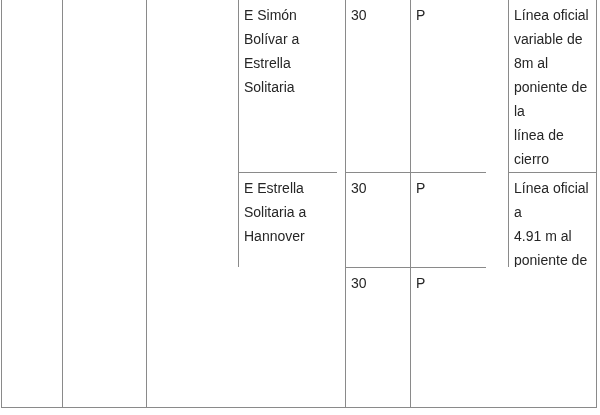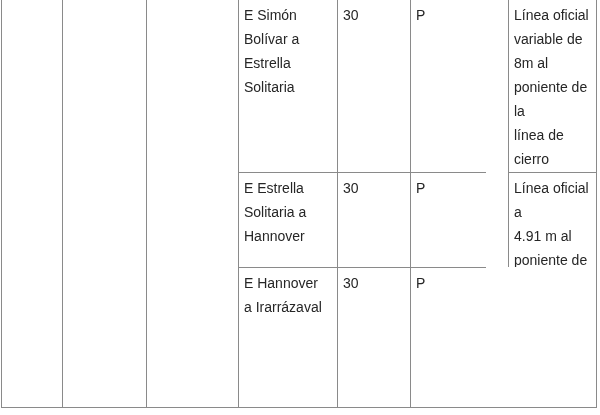--- a/index.html
+++ b/index.html
@@ -32,21 +32,21 @@
     line-height: 24px;
     color: #262626;
     white-space: pre-line;
     overflow: hidden;
   }
   
   .c1 { grid-column: 1; grid-row: 1 / 4; }
   .c2 { grid-column: 2; grid-row: 1 / 4; }
   .c3 { grid-column: 3; grid-row: 1 / 4; }
   .c4 { grid-column: 4; }
-  .c5 { grid-column: 5; }
+  .c5 { grid-column: 5; margin-left: 8px; }
   .c6 { grid-column: 6; }
   .c7 { grid-column: 7; margin-left: 22px; }
   .r1 { grid-row: 1; }
   .r2 { grid-row: 2; }
   .r3 { grid-row: 3; }
   
   .r2.c4, .r2.c5, .r2.c6, .r2.c7,
   .r3.c4, .r3.c5, .r3.c6, .r3.c7 {
     border-top: 1px solid #8a8a8a;
   }
@@ -82,19 +82,17 @@
 Hannover</div>
     <div class="cell c5 r2">30</div>
     <div class="cell c6 r2">P</div>
     <div class="cell c7 r2">Línea oficial a
 4.91 m al
 poniente de la
 línea
 de cierro
 existente.</div>
 
-    <div class="cell c4 r3">E Hannover
-a Irarrázaval</div>
     <div class="cell c5 r3">30</div>
     <div class="cell c6 r3">P</div>
 
   </div>
 </div>
 
 </body></html>

